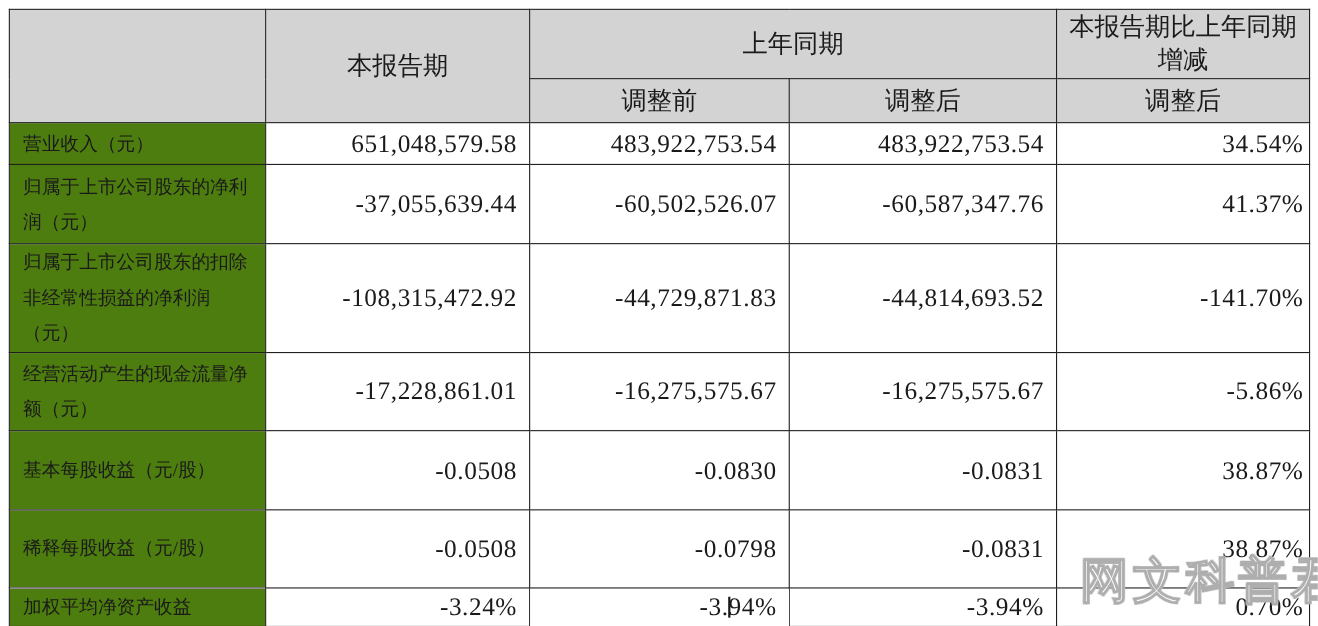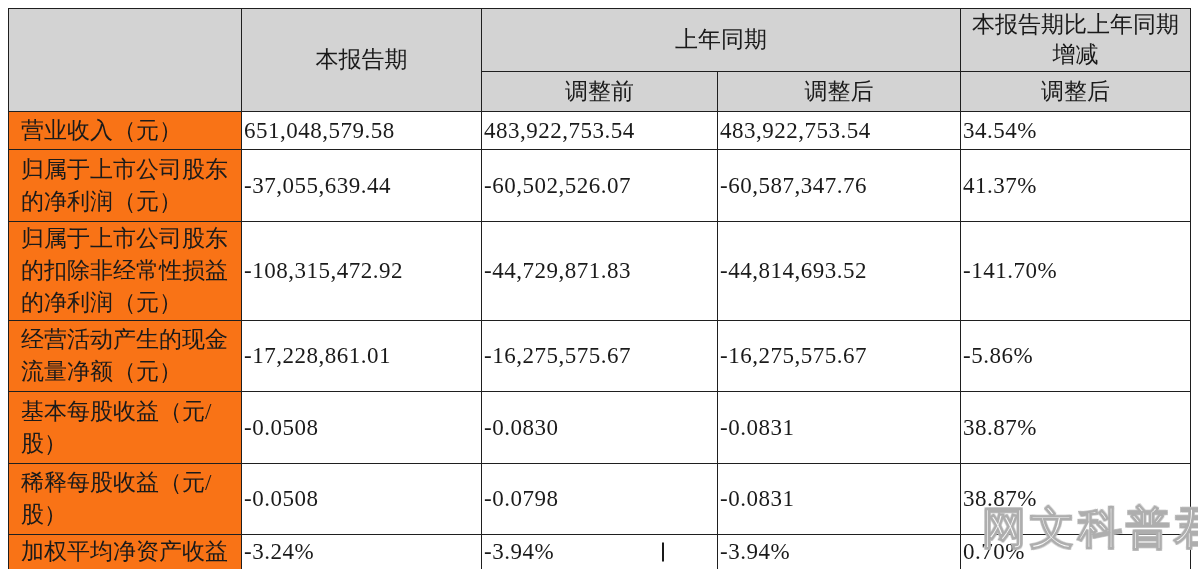--- a/index.html
+++ b/index.html
@@ -40,32 +40,32 @@
   thead tr:nth-child(1) { height: 63px; }
   thead tr:nth-child(2) { height: 40px; margin-left: 24px; }
   tbody tr:nth-child(1) { height: 38px; }
   tbody tr:nth-child(2) { height: 72px; padding-left: 40px; }
   tbody tr:nth-child(3) { height: 96px; }
   tbody tr:nth-child(4) { height: 71px; }
   tbody tr:nth-child(5) { height: 72px; margin-left: 27px; }
   tbody tr:nth-child(6) { height: 71px; }
   tbody tr:nth-child(7) { height: 34px; }
   .label-cell {
-    background: #f97316;
-    font-size: 23px;
+    background: #4d7c0f;
+    font-size: 17px;
     line-height: 32px;
     text-align: left;
     vertical-align: middle;
     padding: 1px 6px 1px 12px;
     word-break: break-all;
   }
   .num-cell {
     background: #ffffff;
     font-size: 23px;
-    text-align: left;
+    text-align: right;
     vertical-align: middle;
     padding: 0 11px 0 2px;
     letter-spacing: 0.5px;
     white-space: nowrap;
   }
   .pct-cell {
     padding-right: 5px;
   }
   .text-cursor {
     position: absolute;

